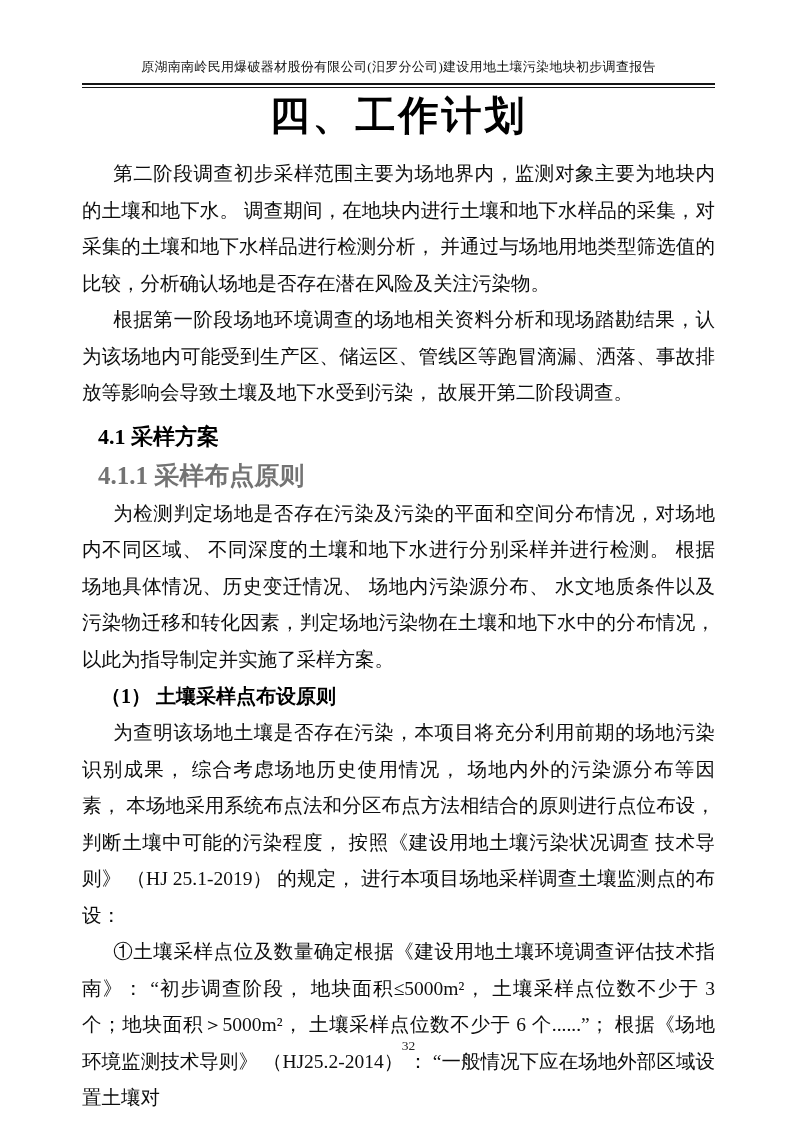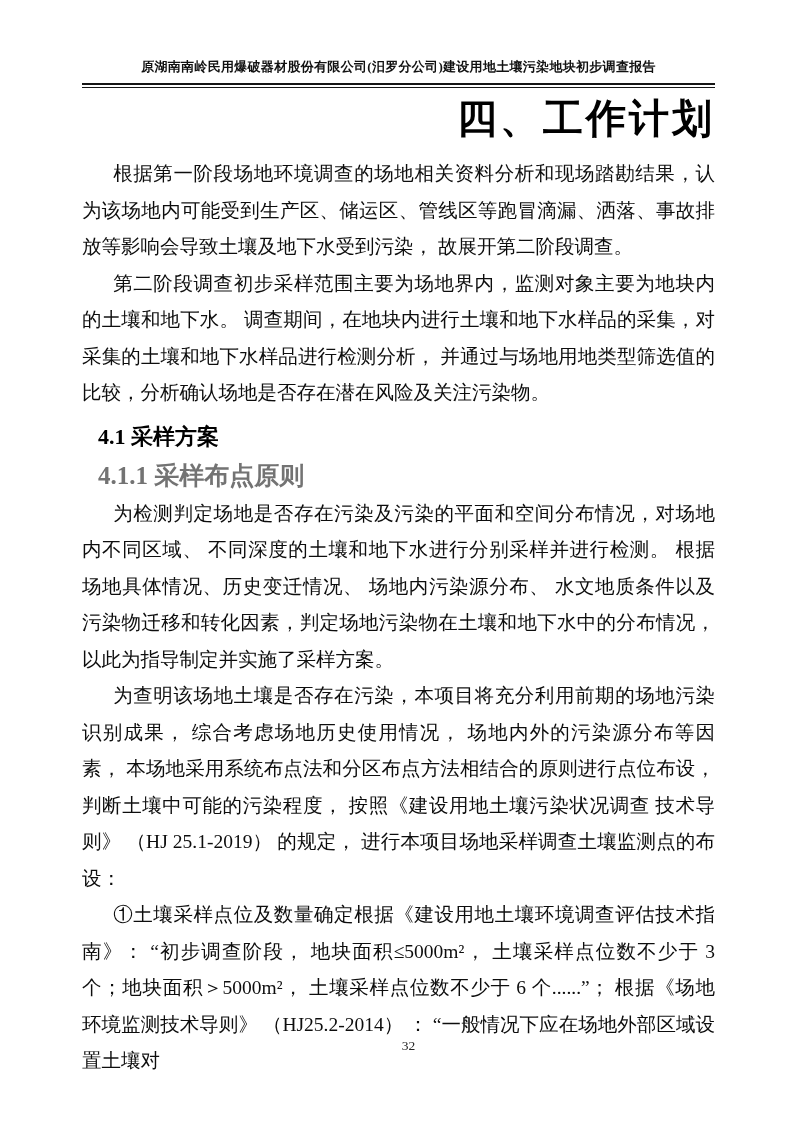--- a/index.html
+++ b/index.html
@@ -16,35 +16,35 @@
     box-sizing: border-box;
     padding: 58px 78px 0 82px;
     color: #0d0d0d;
     font-family: "Liberation Serif", "DejaVu Serif", serif;
     overflow: hidden;
   }
   .header-text {
     text-align: center;
     font-size: 13px;
     line-height: 18px;
-    font-weight: 700;
+    font-weight: 400;
     letter-spacing: 0.3px;
     color: #111;
     margin-bottom: 7px;
     white-space: nowrap;
   }
   .header-rule {
     height: 2px;
     border-top: 2.5px solid #151515;
     border-bottom: 1.5px solid #151515;
     margin-bottom: 2px;
   }
   h1.chapter-title {
-    text-align: right;
-    font-family: Liberation Serif, serif;
+    text-align: center;
+    font-family: Liberation Mono, monospace;
     font-weight: 700;
     font-size: 40px;
     line-height: 46px;
     letter-spacing: 3px;
     margin: 8px 0 14px 0;
     color: #000;
   }
   p.body-p {
     font-size: 19.5px;
     line-height: 36.5px;
@@ -92,30 +92,31 @@
 
 <div class="page">
 
   <div>
     <div class="header-text">原湖南南岭民用爆破器材股份有限公司(汨罗分公司)建设用地土壤污染地块初步调查报告</div>
     <div class="header-rule"></div>
   </div>
 
   <h1 class="chapter-title">四、工作计划</h1>
 
+  <p class="body-p">第二阶段调查初步采样范围主要为场地界内，监测对象主要为地块内的土壤和地下水。 调查期间，在地块内进行土壤和地下水样品的采集，对采集的土壤和地下水样品进行检测分析， 并通过与场地用地类型筛选值的比较，分析确认场地是否存在潜在风险及关注污染物。</p>
+
   <p class="body-p">根据第一阶段场地环境调查的场地相关资料分析和现场踏勘结果，认为该场地内可能受到生产区、储运区、管线区等跑冒滴漏、洒落、事故排放等影响会导致土壤及地下水受到污染， 故展开第二阶段调查。</p>
-
-  <p class="body-p">第二阶段调查初步采样范围主要为场地界内，监测对象主要为地块内的土壤和地下水。 调查期间，在地块内进行土壤和地下水样品的采集，对采集的土壤和地下水样品进行检测分析， 并通过与场地用地类型筛选值的比较，分析确认场地是否存在潜在风险及关注污染物。</p>
 
   <h2 class="sec-h">4.1 采样方案</h2>
 
   <h3 class="subsec-h">4.1.1 采样布点原则</h3>
 
   <p class="body-p">为检测判定场地是否存在污染及污染的平面和空间分布情况，对场地内不同区域、 不同深度的土壤和地下水进行分别采样并进行检测。 根据场地具体情况、历史变迁情况、 场地内污染源分布、 水文地质条件以及污染物迁移和转化因素，判定场地污染物在土壤和地下水中的分布情况， 以此为指导制定并实施了采样方案。</p>
 
+  <h4 class="point-h">（1） 土壤采样点布设原则</h4>
 
   <p class="body-p">为查明该场地土壤是否存在污染，本项目将充分利用前期的场地污染识别成果， 综合考虑场地历史使用情况， 场地内外的污染源分布等因素， 本场地采用系统布点法和分区布点方法相结合的原则进行点位布设，判断土壤中可能的污染程度， 按照《建设用地土壤污染状况调查 技术导则》 （HJ 25.1-2019） 的规定， 进行本项目场地采样调查土壤监测点的布设：</p>
 
   <p class="body-p">①土壤采样点位及数量确定根据《建设用地土壤环境调查评估技术指南》： “初步调查阶段， 地块面积≤5000m²， 土壤采样点位数不少于 3 个；地块面积＞5000m²， 土壤采样点位数不少于 6 个......”； 根据《场地环境监测技术导则》 （HJ25.2-2014） ： “一般情况下应在场地外部区域设置土壤对</p>
 
   <div class="page-number">32</div>
 
 </div>
 
 </body></html>

